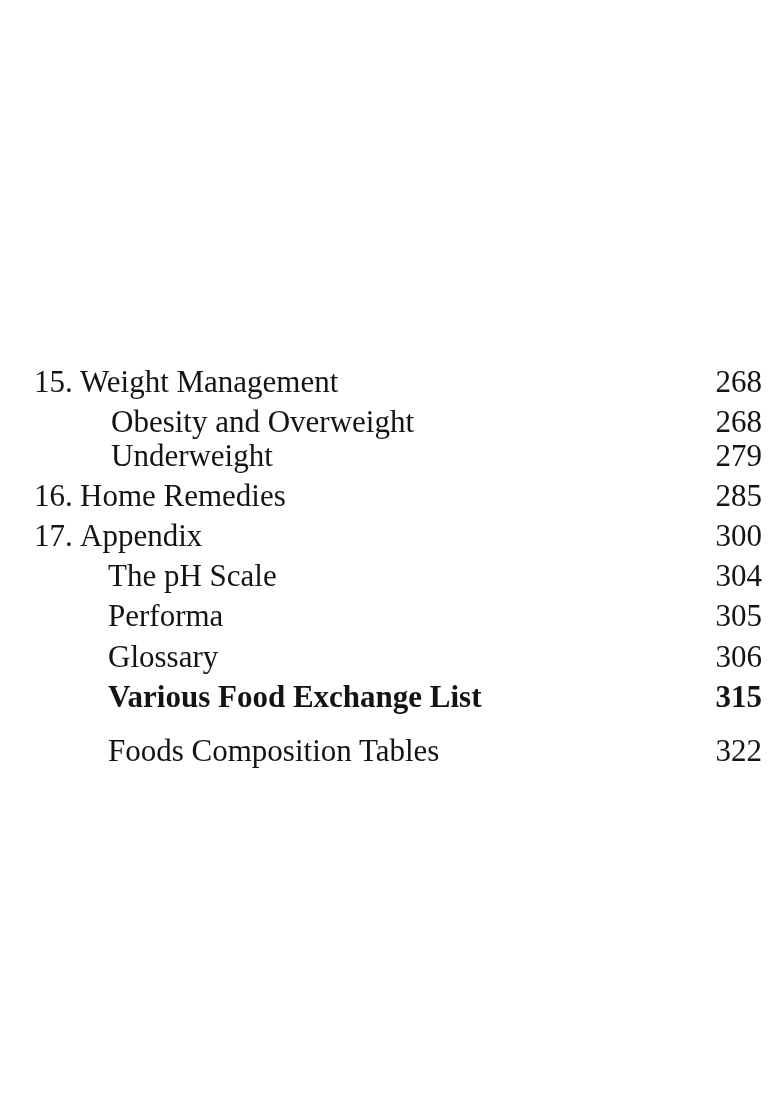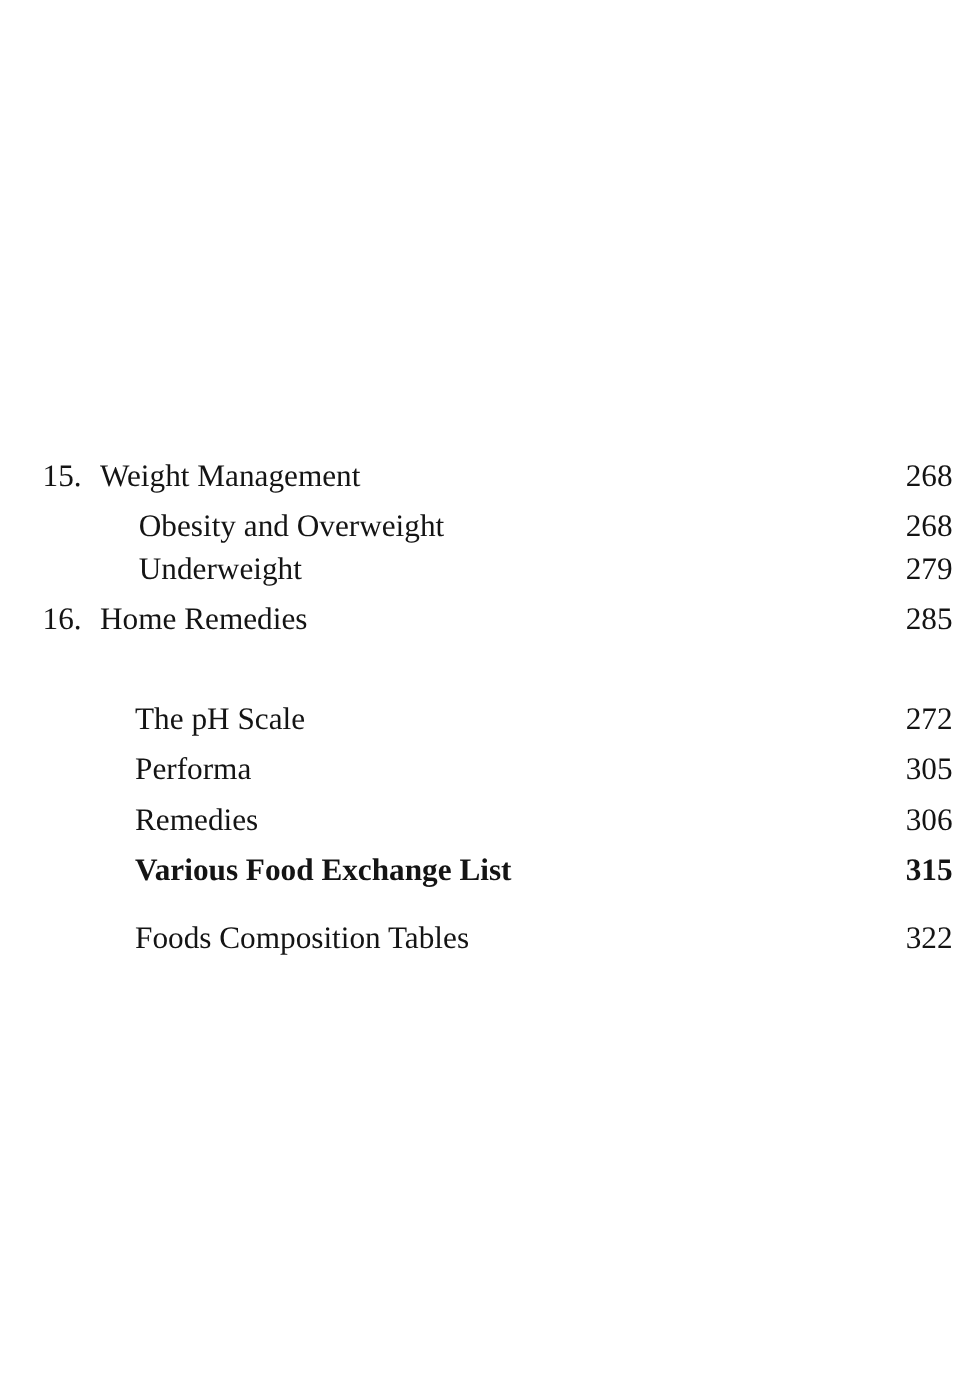--- a/index.html
+++ b/index.html
@@ -20,21 +20,21 @@
       left: 0;
       top: 0;
       width: 780px;
       height: 1108px;
     }
     .toc-row {
       position: absolute;
       left: 0;
       width: 780px;
       height: 36px;
-      font-size: 25px;
+      font-size: 31px;
       line-height: 36px;
       white-space: nowrap;
     }
     .toc-num {
       position: absolute;
       left: 34px;
     }
     .toc-title {
       position: absolute;
       text-align: right;
@@ -68,33 +68,38 @@
     <span class="toc-title sub-a">Underweight</span>
     <span class="toc-page">279</span>
   </div>
 
   <div class="toc-row" style="top:478px;">
     <span class="toc-num">16.</span>
     <span class="toc-title chapter">Home Remedies</span>
     <span class="toc-page">285</span>
   </div>
 
+  <div class="toc-row" style="top:518px;">
+    <span class="toc-num">17.</span>
+    <span class="toc-title chapter">Appendix</span>
+    <span class="toc-page">300</span>
+  </div>
 
   <div class="toc-row" style="top:558px;font-family:Liberation Serif, serif;">
     <span class="toc-title sub-b">The pH Scale</span>
-    <span class="toc-page">272</span>
+    <span class="toc-page">304</span>
   </div>
 
   <div class="toc-row" style="top:598px;">
     <span class="toc-title sub-b">Performa</span>
     <span class="toc-page">305</span>
   </div>
 
   <div class="toc-row" style="top:639px;">
-    <span class="toc-title sub-b">Remedies</span>
+    <span class="toc-title sub-b">Glossary</span>
     <span class="toc-page">306</span>
   </div>
 
   <div class="toc-row" style="top:679px;font-weight:bold;">
     <span class="toc-title sub-b">Various Food Exchange List</span>
     <span class="toc-page">315</span>
   </div>
 
   <div class="toc-row" style="top:733px;">
     <span class="toc-title sub-b">Foods Composition Tables</span>

